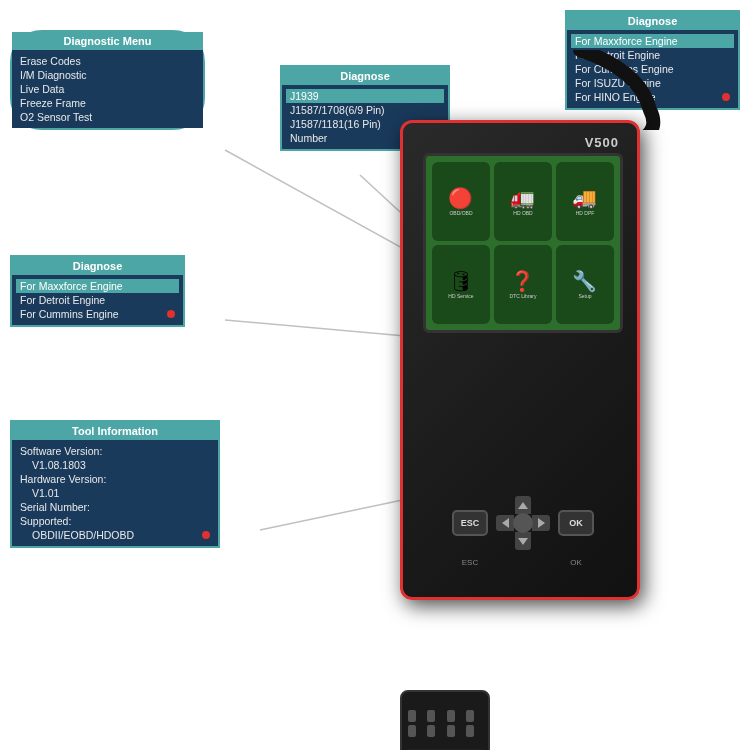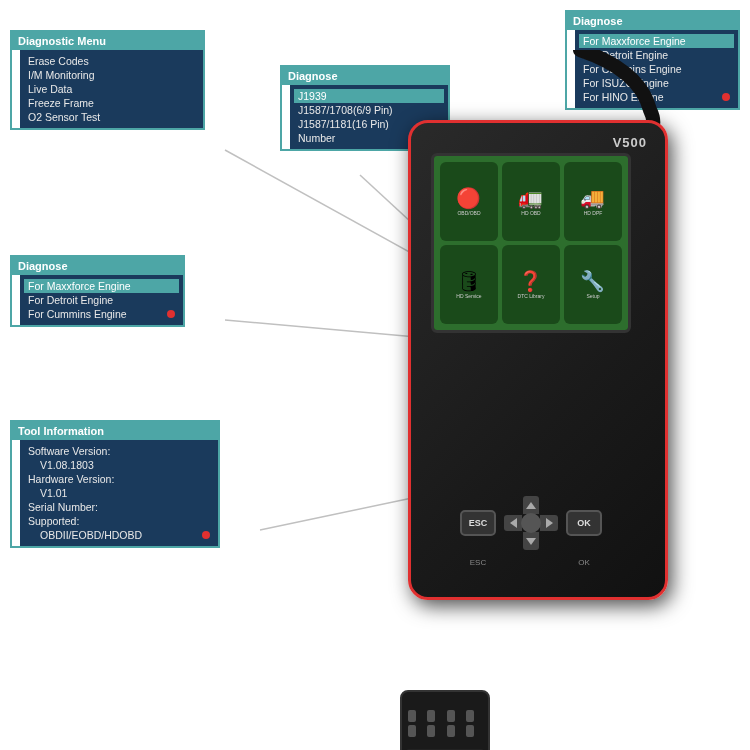--- a/index.html
+++ b/index.html
@@ -25,27 +25,26 @@
       right: 60px;
       top: 120px;
       width: 320px;
       height: 580px;
     }
 
     .device-body {
       position: absolute;
       left: 30px;
       top: 0;
-      width: 260px;
+      width: 240px;
       height: 480px;
       background: linear-gradient(135deg, #2a2a2a 0%, #1a1a1a 60%, #111 100%);
-      border-radius: 20px;
+      border-radius: 12px;
       border: 3px solid #e03030;
       box-shadow: 4px 6px 20px rgba(0,0,0,0.7);
-      margin-left: 8px;
     }
 
     .device-screen {
       position: absolute;
       top: 30px;
       left: 20px;
       width: 200px;
       height: 180px;
       background: #1a3a1a;
       border-radius: 6px;
@@ -142,31 +141,30 @@
       position: absolute;
       background: white;
       border: 2px solid #4da6a6;
       min-width: 160px;
       font-size: 11px;
     }
 
     .info-box-header {
       background: #4da6a6;
       color: white;
-      text-align: left;
+      text-align: center;
       padding: 3px 6px;
       font-weight: bold;
       font-size: 11px;
     }
 
     .info-box-body {
       background: #1a3a5c;
       color: #e8e8e8;
       padding: 4px 8px;
-      margin-left: 8px;
     }
 
     .info-box-body .item {
       padding: 1px 0;
       font-size: 10.5px;
     }
 
     .info-box-body .item.selected {
       background: #4da6a6;
       color: white;
@@ -208,25 +206,25 @@
 
     <line x1="360" y1="175" x2="490" y2="295" stroke="#c0c0c0" stroke-width="1.5"></line>
 
     <line x1="530" y1="150" x2="540" y2="280" stroke="#c0c0c0" stroke-width="1.5"></line>
 
     <line x1="225" y1="320" x2="450" y2="340" stroke="#c0c0c0" stroke-width="1.5"></line>
 
     <line x1="260" y1="530" x2="450" y2="490" stroke="#c0c0c0" stroke-width="1.5"></line>
   </svg>
 
-  <div class="info-box" style="left:10px; top:30px; min-width:195px;">
+  <div class="info-box" style="left:10px; top:30px; min-width:195px;border-radius:32px;">
     <div class="info-box-header">Diagnostic  Menu</div>
     <div class="info-box-body">
       <div class="item">Erase  Codes</div>
-      <div class="item">I/M  Monitoring</div>
+      <div class="item">I/M  Diagnostic</div>
       <div class="item">Live  Data</div>
       <div class="item">Freeze  Frame</div>
       <div class="item">O2  Sensor  Test</div>
     </div>
   </div>
 
   <div class="info-box" style="left:280px; top:65px; min-width:170px;">
     <div class="info-box-header">Diagnose</div>
     <div class="info-box-body">
       <div class="item selected">J1939</div>

